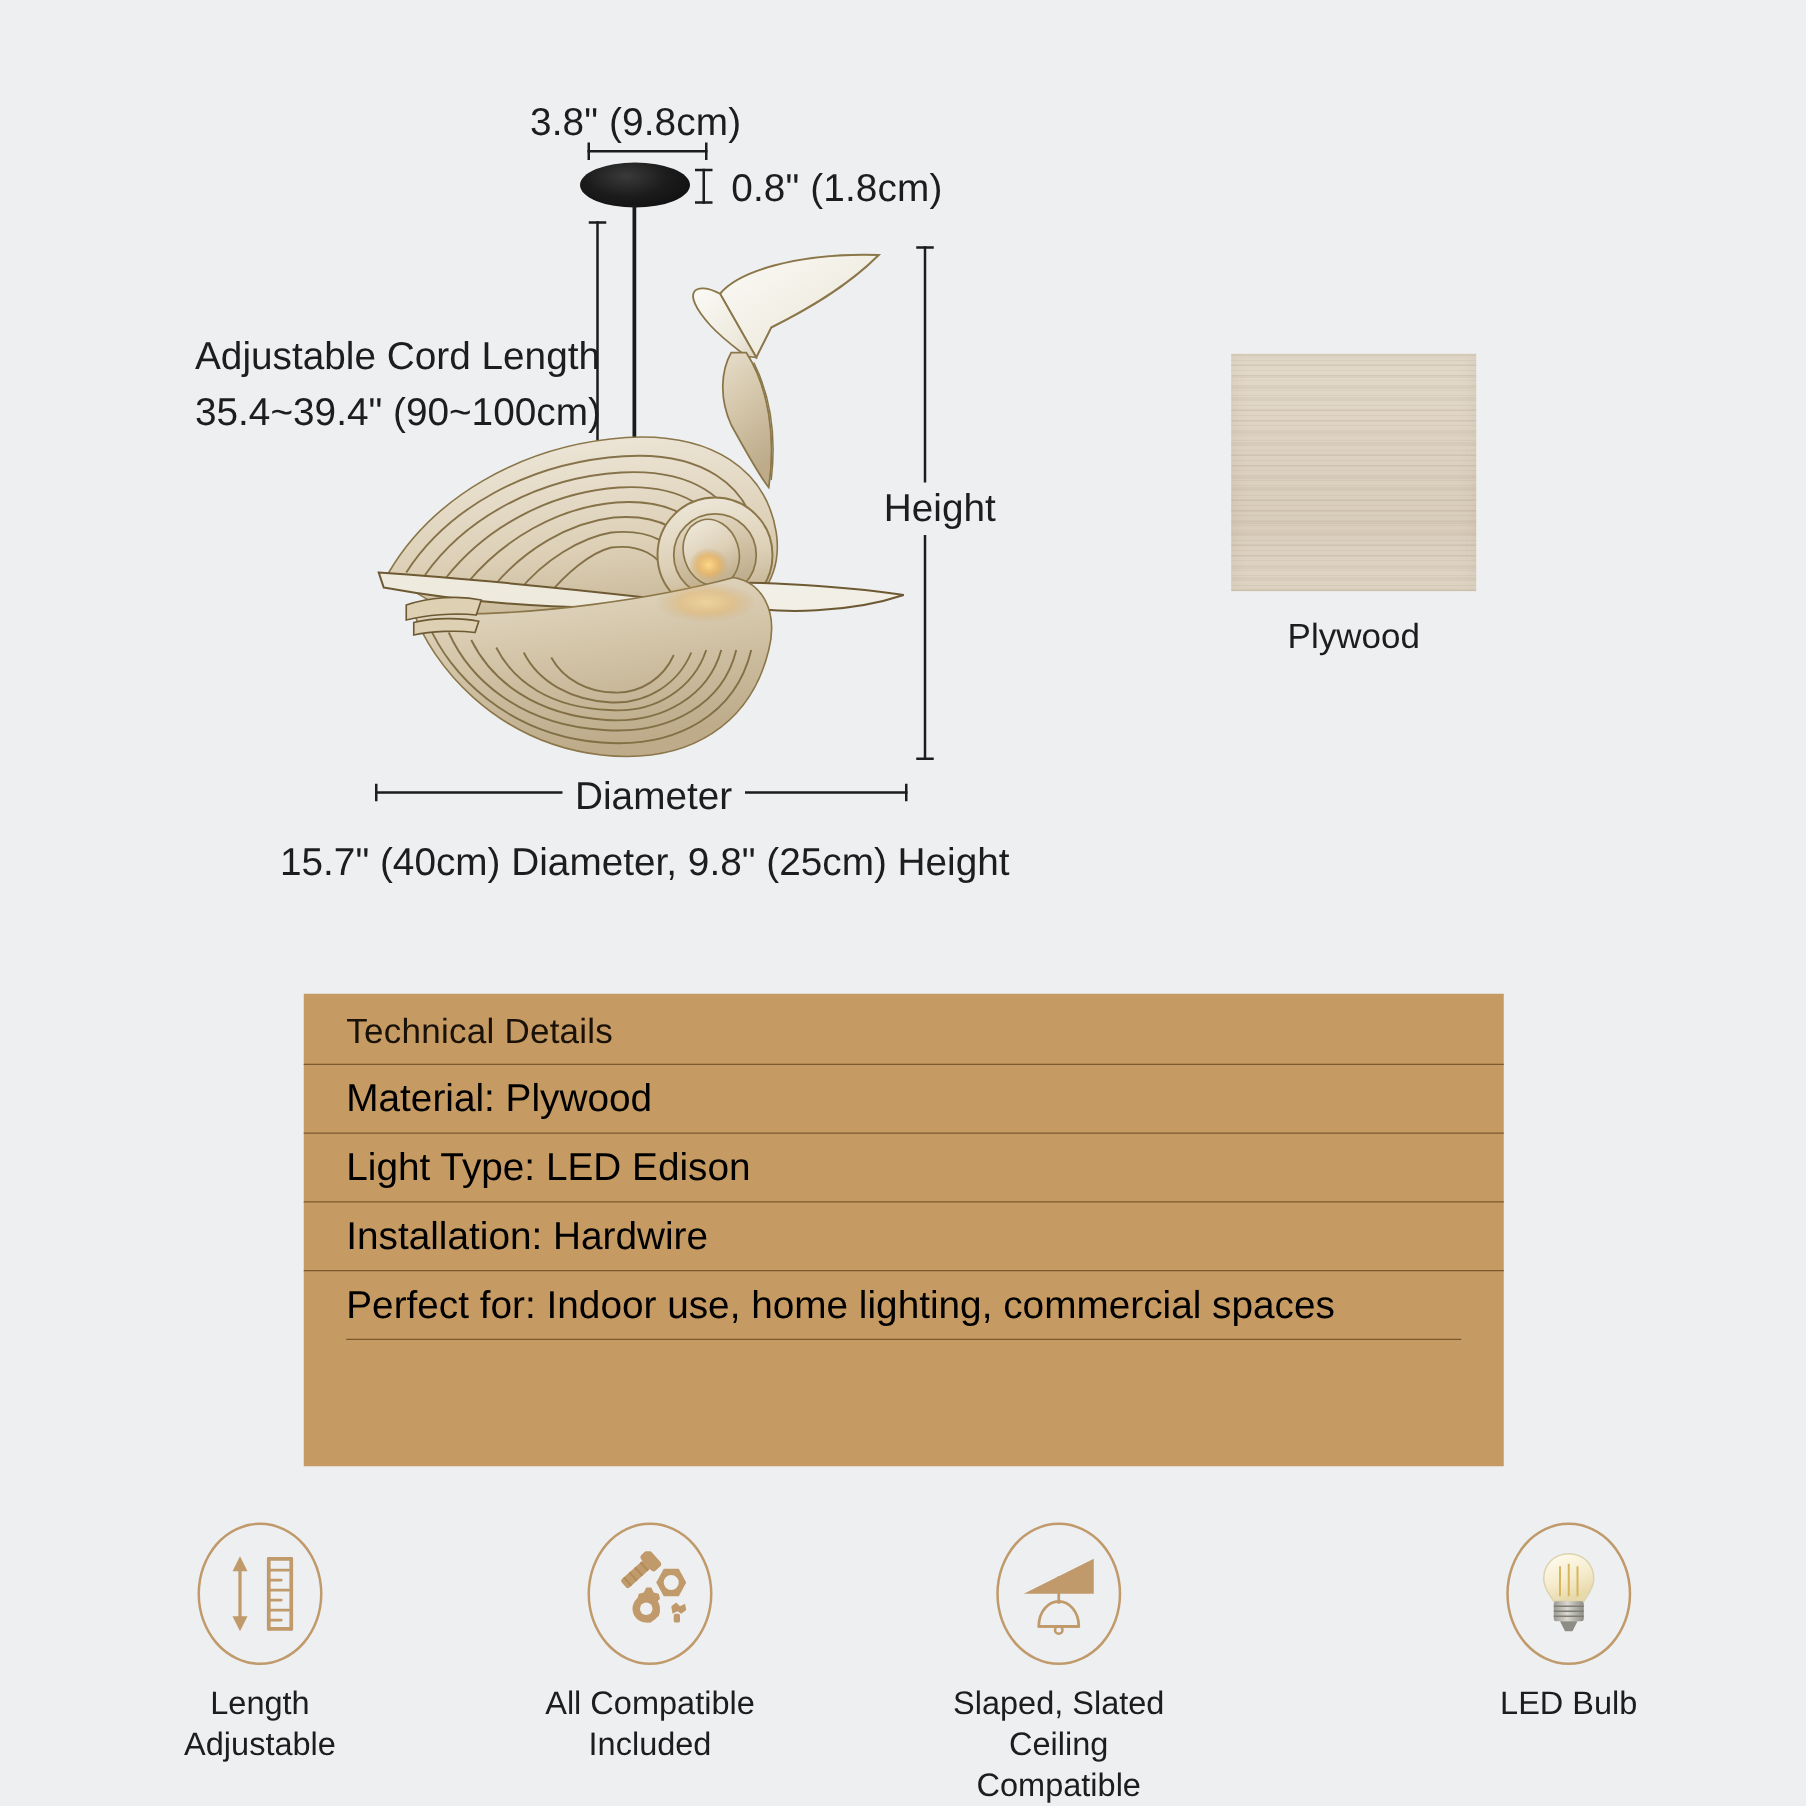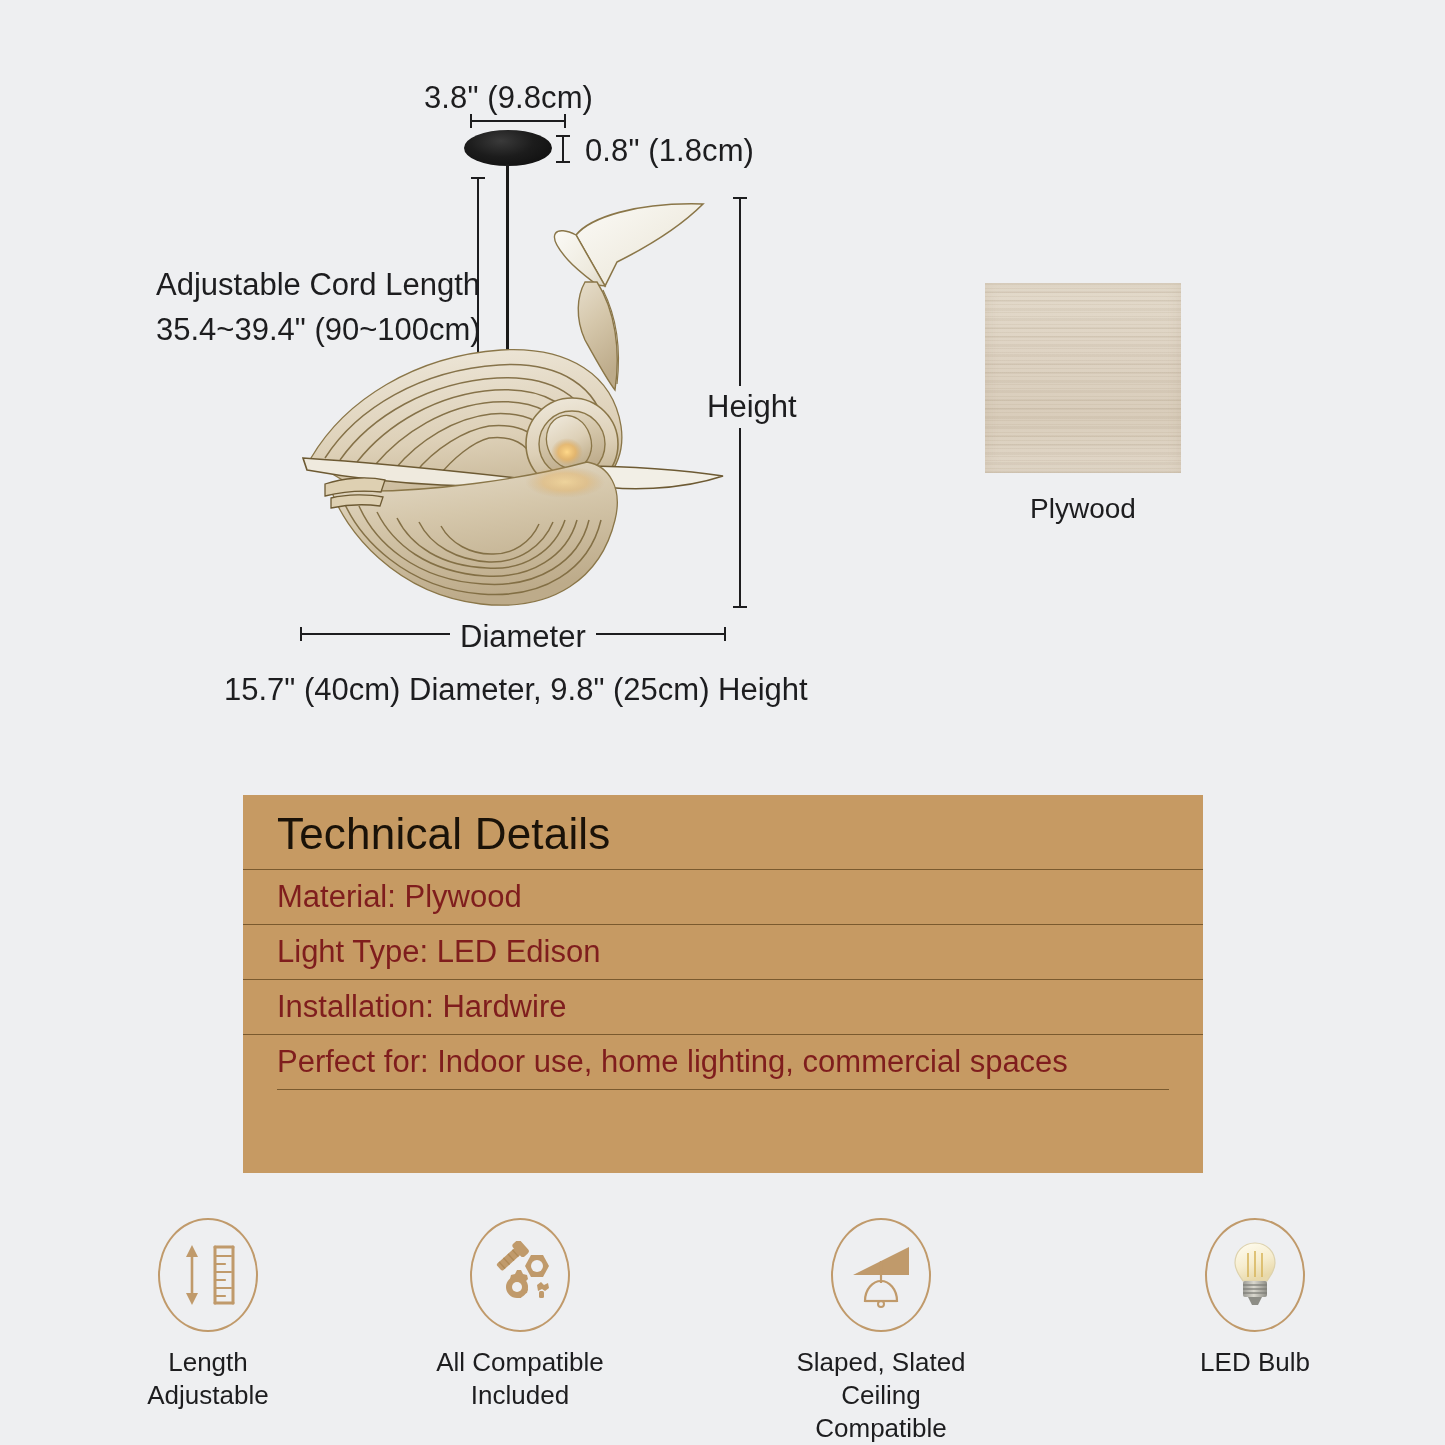--- a/index.html
+++ b/index.html
@@ -44,25 +44,25 @@
     box-shadow:inset 0 0 14px rgba(160,140,110,.18);
   }
   .swatch-label{font-size:28px;text-align:center;width:196px;}
 
   
   .panel{
     background:#c69a63;
     padding:0;
   }
   .panel-title{
-    font-size:44px;color:#1a1208;font-weight:400;
+    font-size:28px;color:#1a1208;font-weight:400;
     padding:14px 0 10px 34px;letter-spacing:.2px;
   }
   .panel-row{
-    font-size:31px;color:#7f1d1d;
+    font-size:31px;color:#000000;
     padding:9px 0 9px 34px;
     border-top:1.6px solid #7a5a2e;
     white-space:nowrap;
   }
   .panel-rule-bottom{border-top:1.6px solid #7a5a2e;margin:0 34px 0 34px;}
 
   
   .feature{width:240px;text-align:center;}
   .feat-circle{
     width:96px;height:110px;margin:0 auto;
@@ -262,21 +262,21 @@
           <rect x="52" y="50" width="5" height="7" rx="1.5"></rect>
         </g>
       </svg>
     </div>
     <div class="feat-label">
       <div>All Compatible</div>
       <div>Included</div>
     </div>
   </div>
 
-  <div class="abs feature" style="left:761px;top:1218px;">
+  <div class="abs feature" style="left:727px;top:1218px;">
     <div class="feat-circle">
       <svg width="68" height="68" viewBox="0 0 68 68">
         <polygon points="6,34 62,6 62,34" fill="#c09a6b"></polygon>
         <line x1="34" y1="20" x2="34" y2="42" stroke="#c09a6b" stroke-width="2.2"></line>
         <path d="M18,60 C18,48 26,40 34,40 C42,40 50,48 50,60 Z" fill="none" stroke="#c09a6b" stroke-width="2.2"></path>
         <line x1="18" y1="60" x2="50" y2="60" stroke="#c09a6b" stroke-width="2.2"></line>
         <circle cx="34" cy="63" r="3" fill="none" stroke="#c09a6b" stroke-width="2"></circle>
       </svg>
     </div>
     <div class="feat-label">

